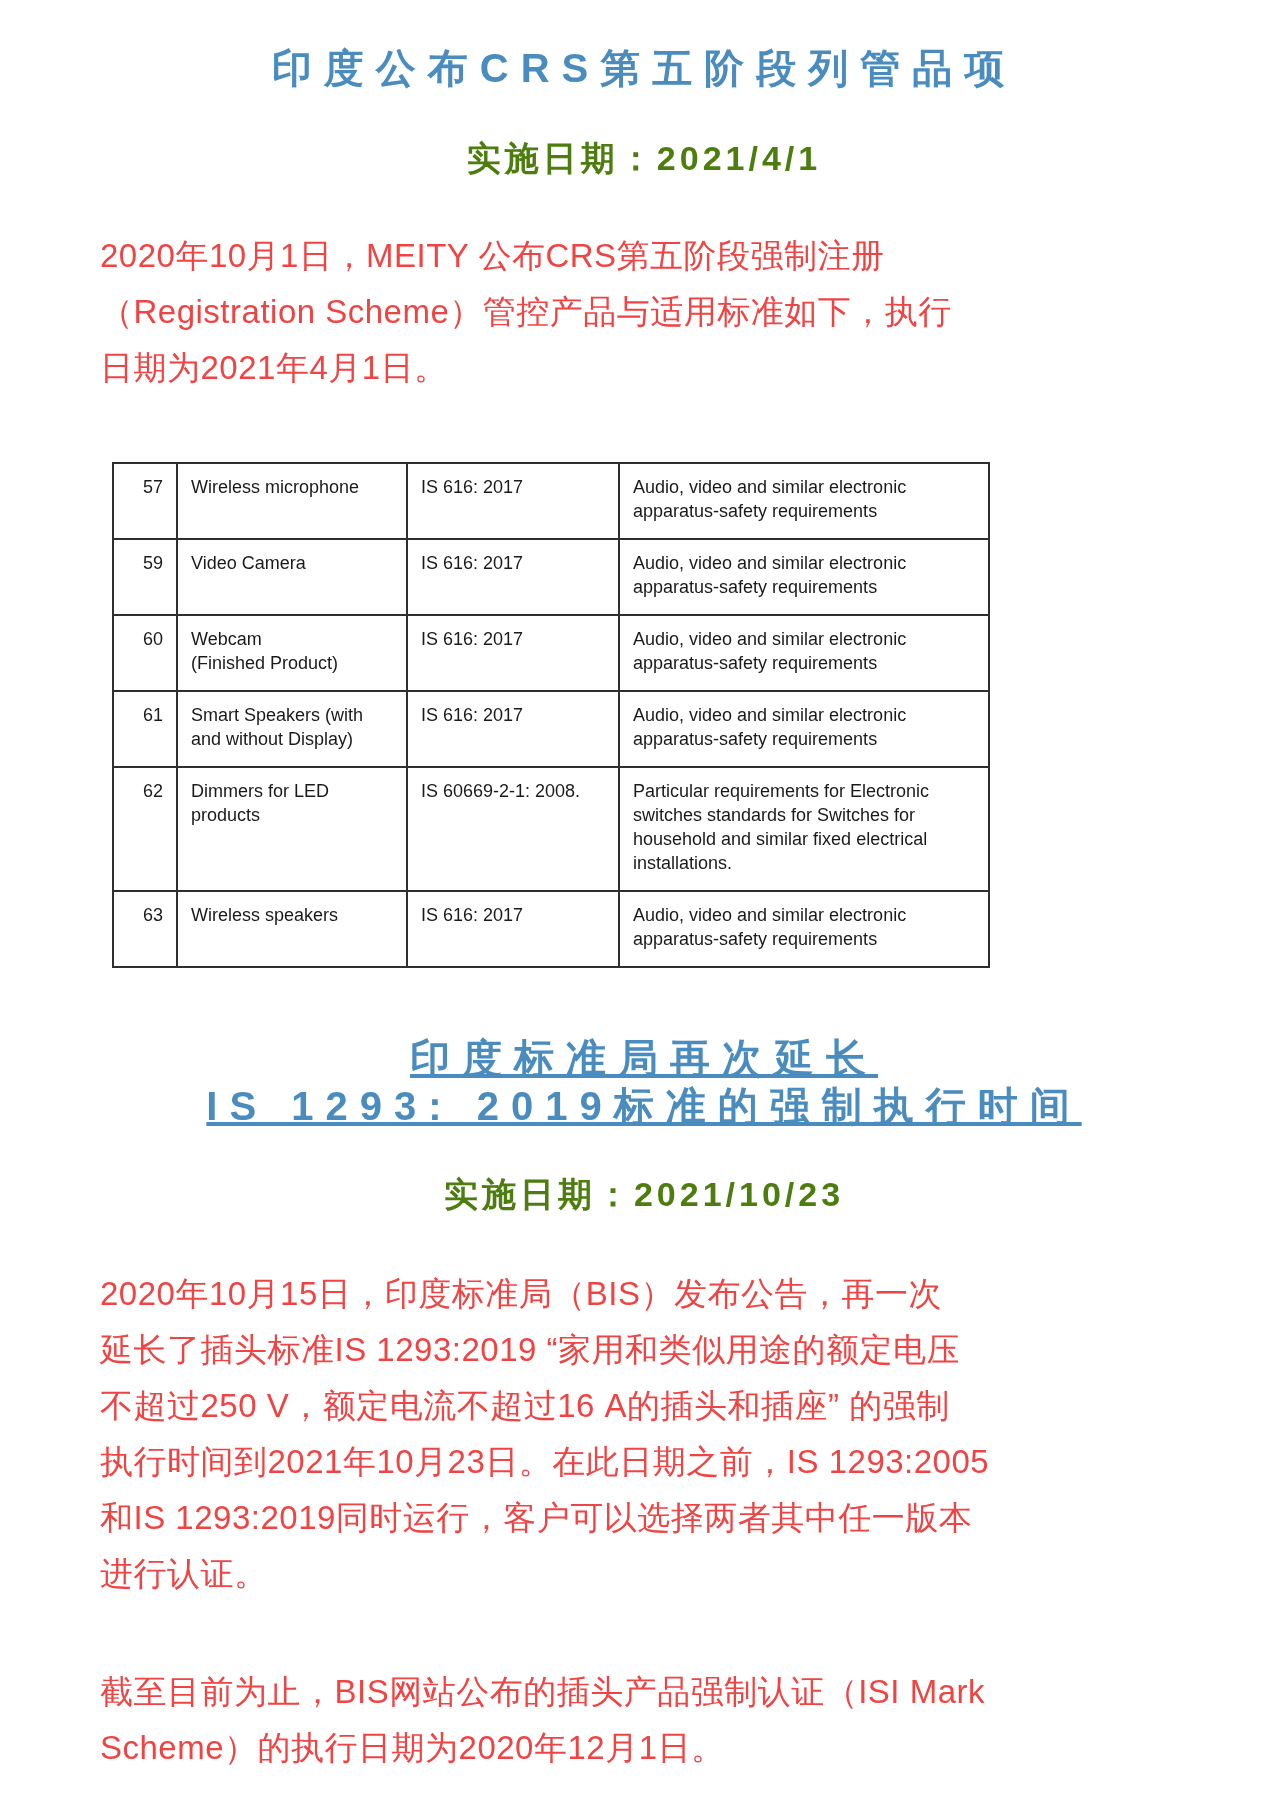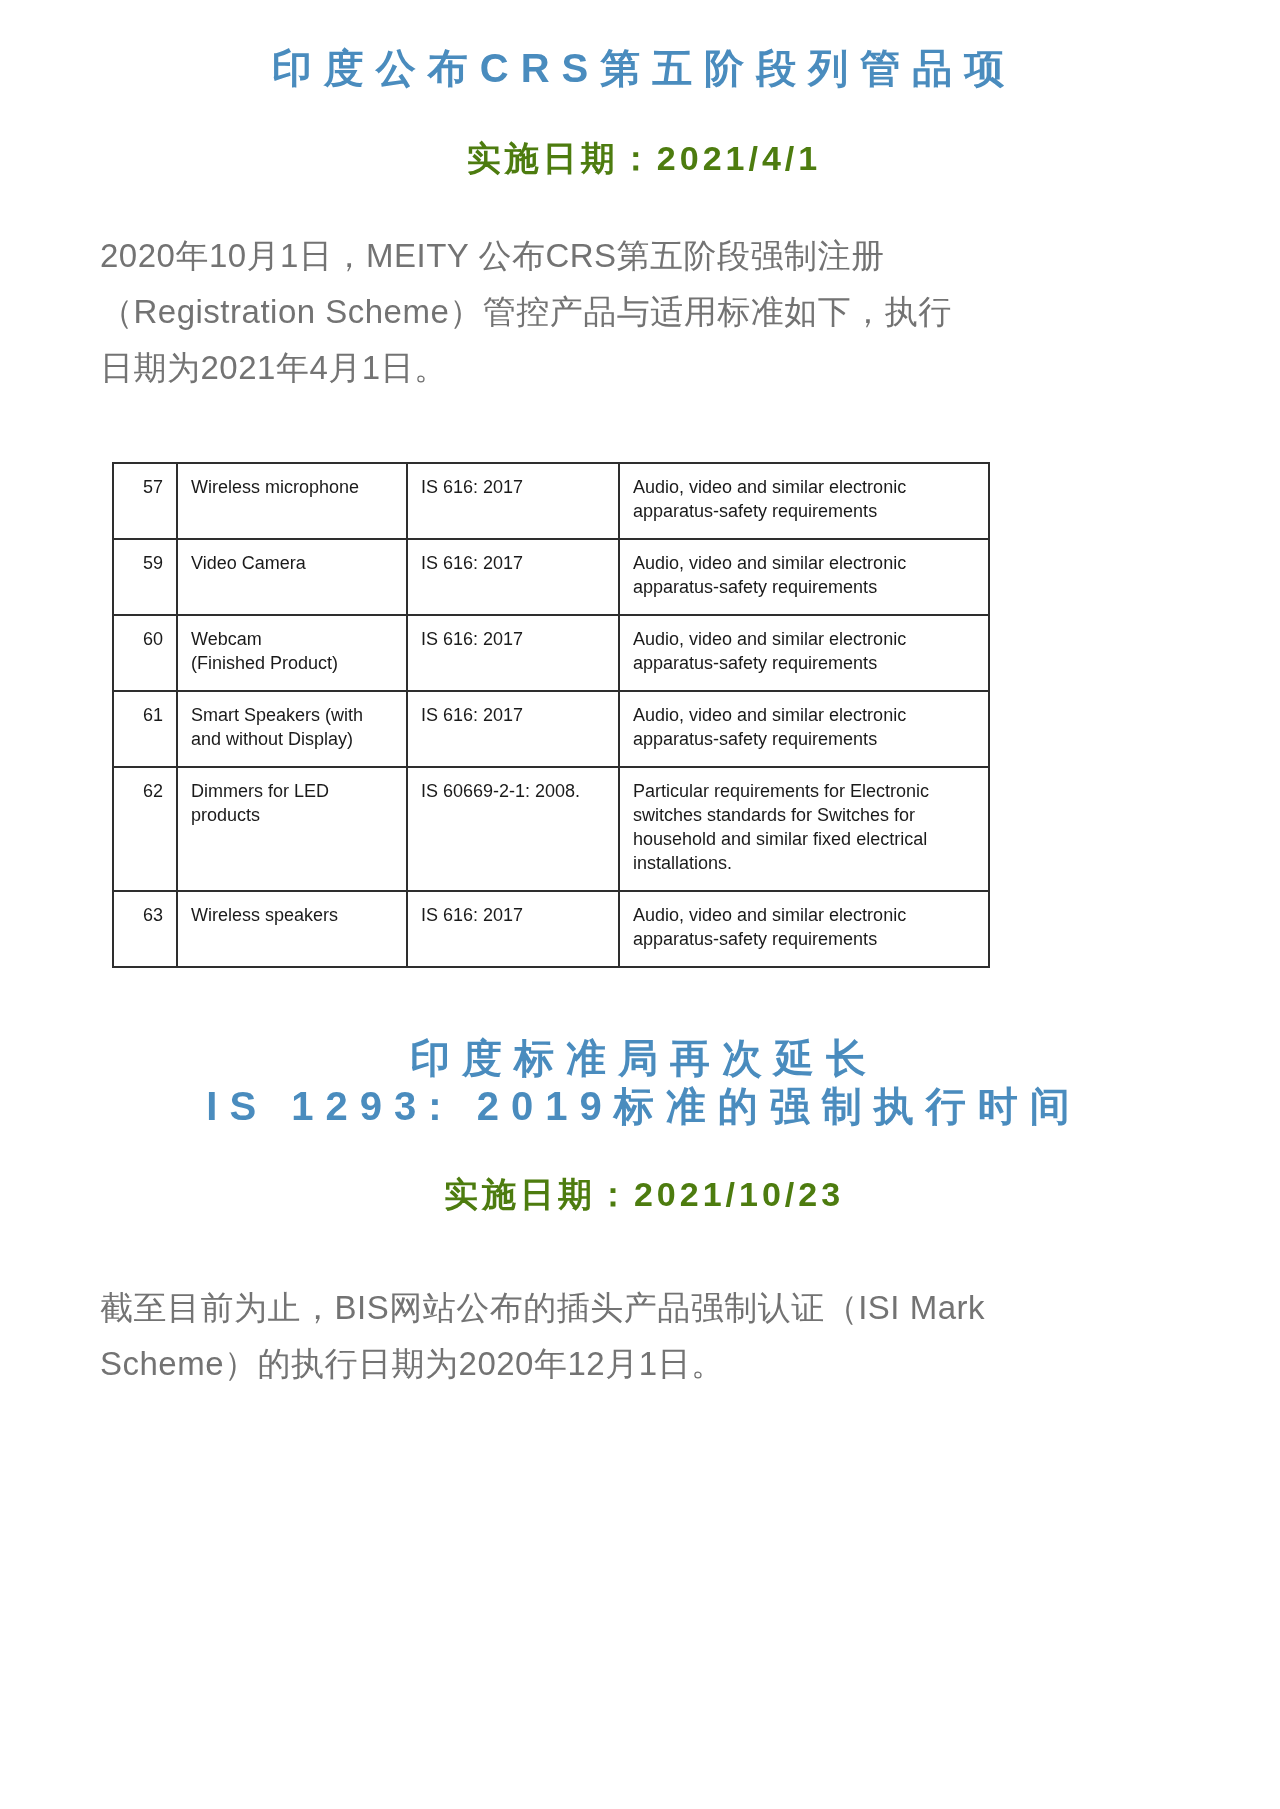--- a/index.html
+++ b/index.html
@@ -18,34 +18,34 @@
   .doc-title {
     text-align: center;
     color: #4a8cbe;
     font-weight: bold;
     font-size: 40px;
     line-height: 48px;
     letter-spacing: 12px;
     margin: 16px;
   }
   .doc-title.second { margin-top: 66px; }
-  .doc-title .title-line { display: block; }
+  .doc-title .title-line { display: block; text-decoration: underline; }
   .doc-subtitle {
     text-align: center;
     color: #4d7c0f;
     font-weight: bold;
     font-size: 34px;
     letter-spacing: 4px;
     margin: 44px 0 0 0;
   }
   .doc-subtitle.second { margin-top: 42px; }
   .para {
     font-size: 33px;
     line-height: 56px;
-    color: #737373;
+    color: #ef4444;
     letter-spacing: 0.5px;
     white-space: pre-line;
     margin: 46px 0 0 0;
   }
   .para.second { margin-top: 48px; }
   .para.third { margin-top: 62px; }
   table.reg-table {
     border-collapse: collapse;
     table-layout: fixed;
     width: 876px;
@@ -149,17 +149,23 @@
       </tbody>
   </table>
 
   <h1 class="doc-title second">
     <span class="title-line">印度标准局再次延长</span>
     <span class="title-line">IS 1293: 2019标准的强制执行时间</span>
   </h1>
 
   <h2 class="doc-subtitle second">实施日期：2021/10/23</h2>
 
+  <p class="para second">2020年10月15日，印度标准局（BIS）发布公告，再一次
+延长了插头标准IS 1293:2019 “家用和类似用途的额定电压
+不超过250 V，额定电流不超过16 A的插头和插座” 的强制
+执行时间到2021年10月23日。在此日期之前，IS 1293:2005
+和IS 1293:2019同时运行，客户可以选择两者其中任一版本
+进行认证。</p>
 
   <p class="para third">截至目前为止，BIS网站公布的插头产品强制认证（ISI Mark
 Scheme）的执行日期为2020年12月1日。</p>
 
 </div>
 
 </body></html>

